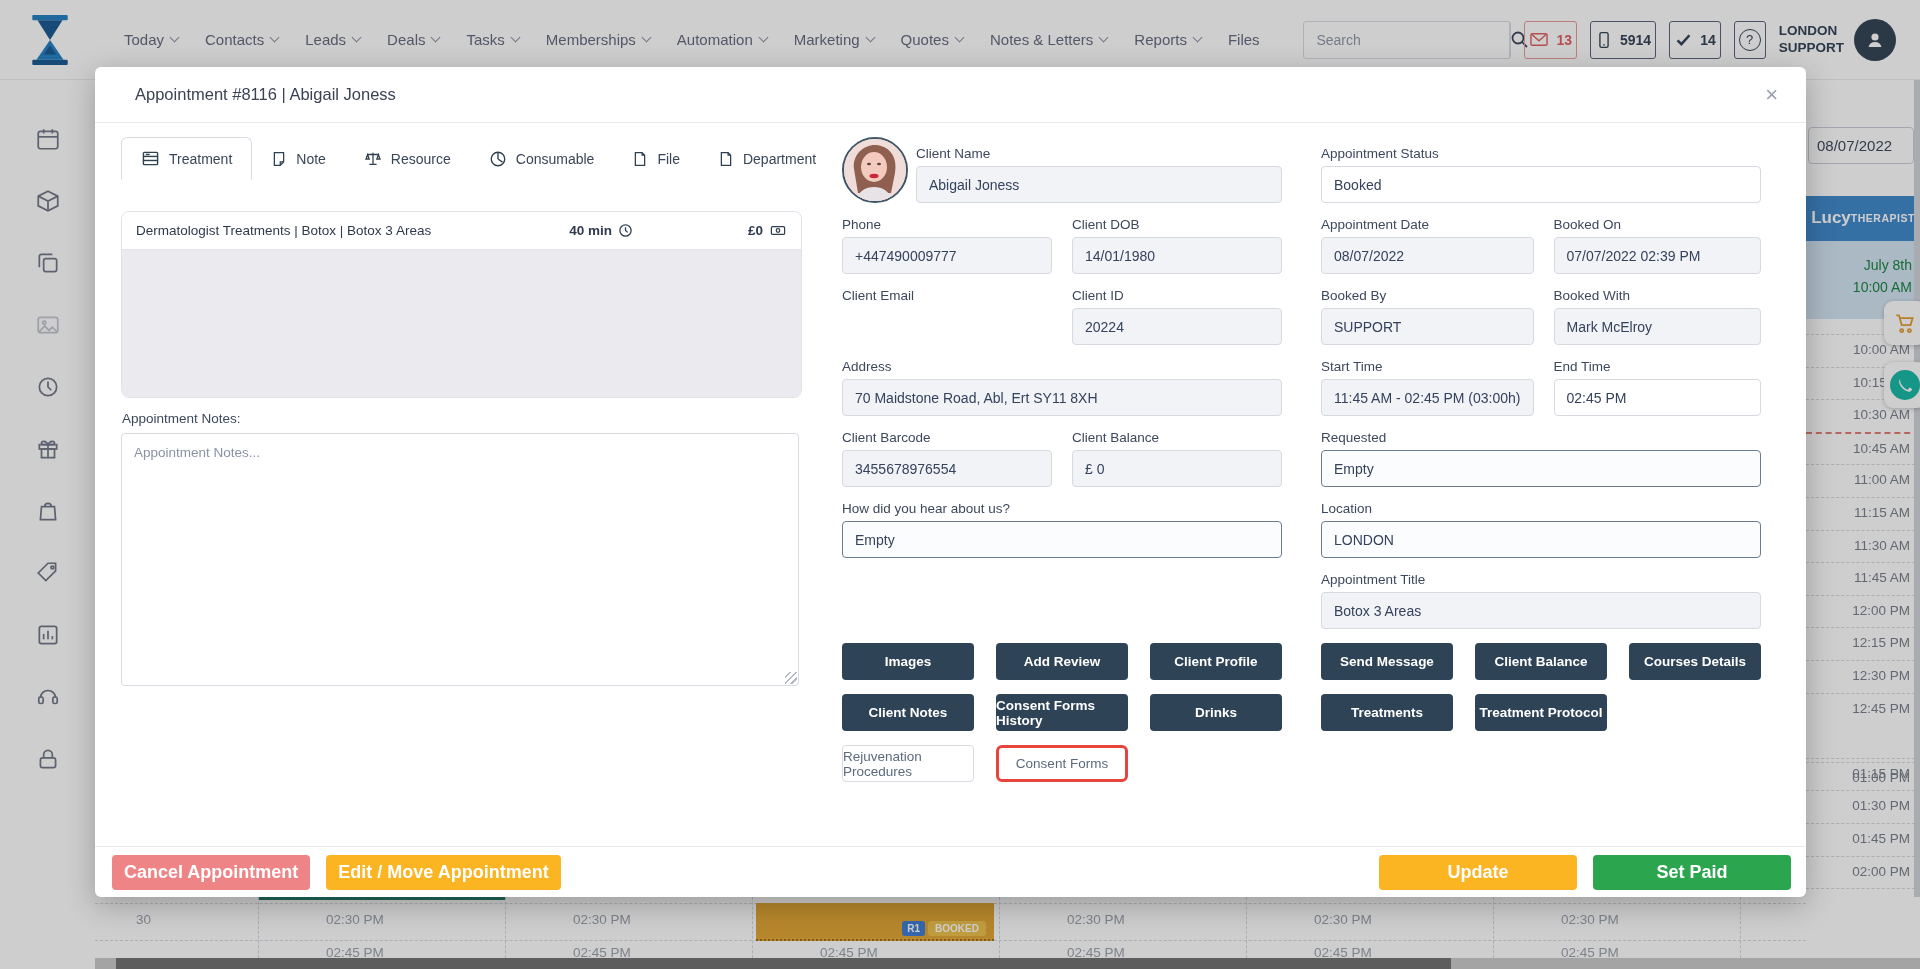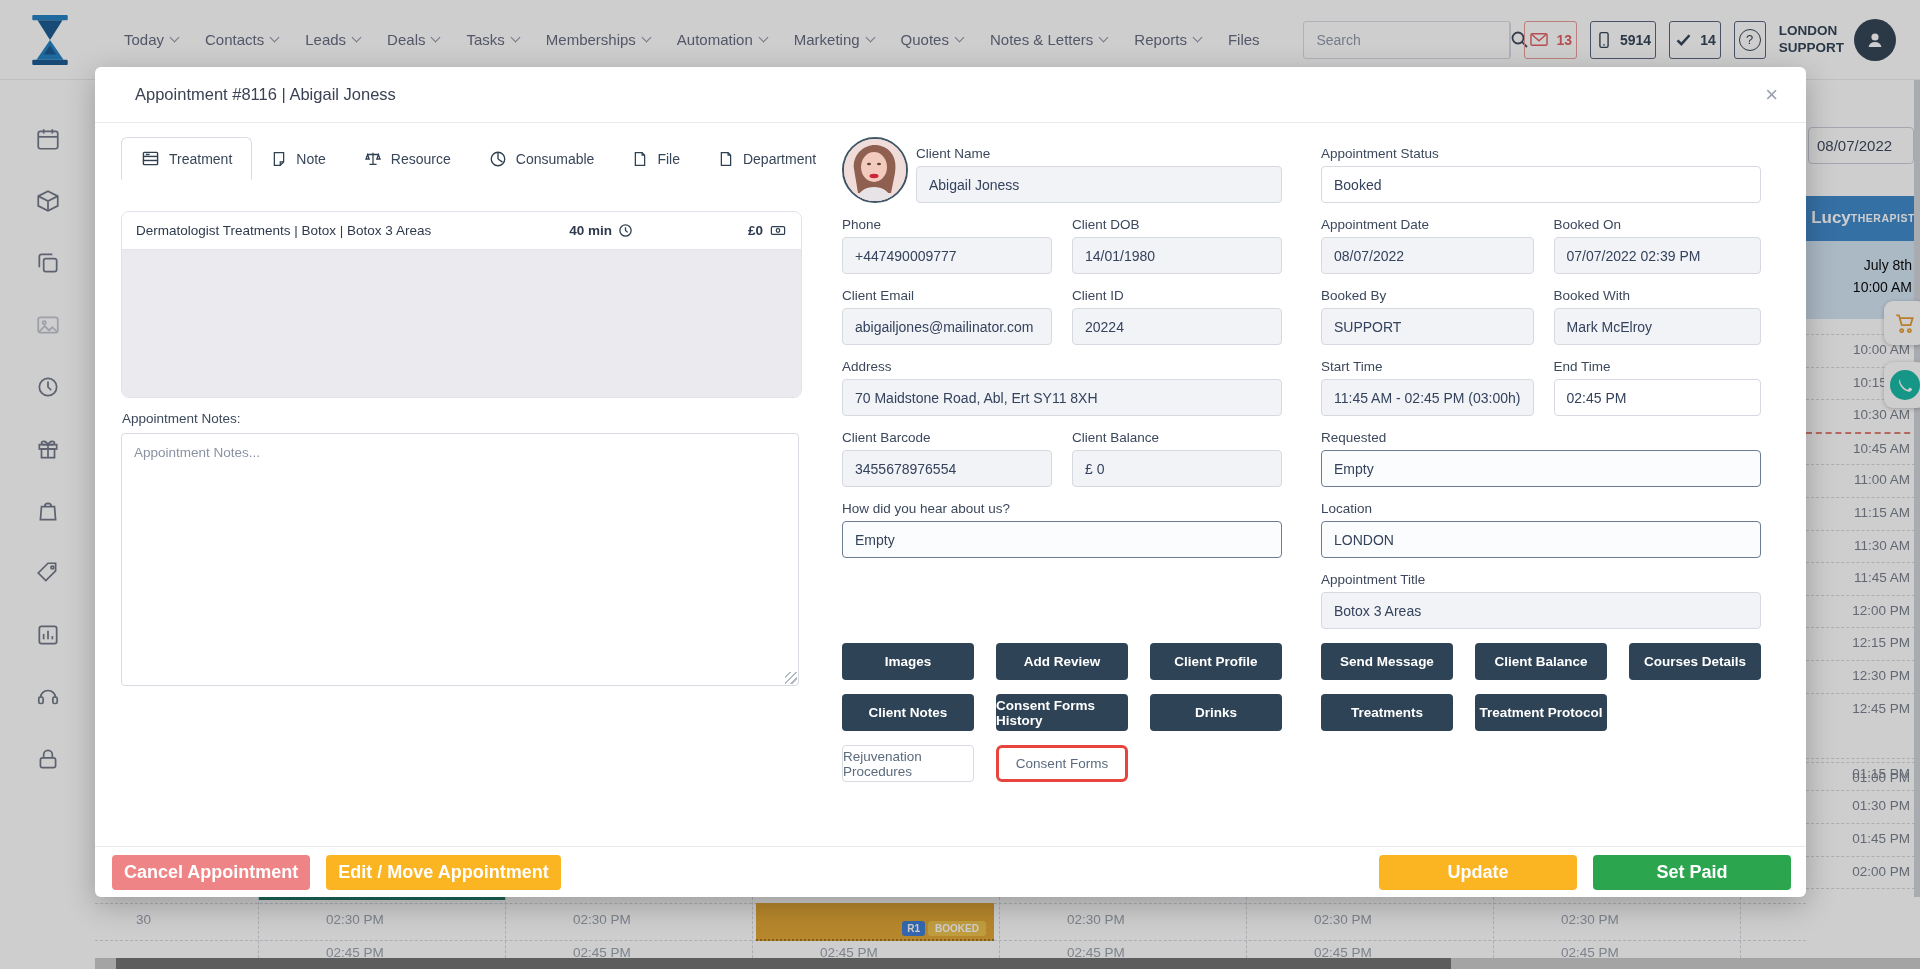--- a/index.html
+++ b/index.html
@@ -36,21 +36,21 @@
 
   
   .cal-datebox{position:absolute;left:1808px;top:127px;width:106px;height:37px;background:#fff;
     border:1px solid #c9ced6;border-radius:4px;display:flex;align-items:center;padding-left:8px;
     font-size:15px;color:#3a4556;z-index:1}
   .cal-head{position:absolute;left:1806px;top:196px;width:114px;height:45px;background:#3c87c9;z-index:1;
     color:#fff;display:flex;flex-direction:row;align-items:center;justify-content:center;line-height:1.1}
   .cal-head .nm{font-size:17px;font-weight:bold}
   .cal-head .rl{font-size:10.5px;letter-spacing:.5px;font-weight:bold}
   .cal-day{position:absolute;left:1806px;top:241px;width:114px;height:78px;background:#d2e4f3;z-index:1;
-    color:#000000;font-size:14px;text-align:right;padding:14px 8px 0 0;line-height:1.55}
+    color:#15803d;font-size:14px;text-align:right;padding:14px 8px 0 0;line-height:1.55}
   .trow{position:absolute;left:1806px;width:114px;height:33px;border-top:1px dashed #d2d6dc;z-index:1;
     font-size:13.5px;color:#767d88;text-align:right;padding:7px 10px 0 0}
   .trow.now{border-top:2px dashed #df7b70}
   .fab{position:absolute;width:42px;background:#fff;border-radius:9px;z-index:2;
     box-shadow:0 1px 4px rgba(0,0,0,.25);display:flex;align-items:center;justify-content:center}
   .fab-phone-circle{width:30px;height:30px;border-radius:50%;background:#12b8a2;display:flex;align-items:center;justify-content:center}
   .vscroll{position:absolute;right:0;top:80px;bottom:0;width:6px;background:#cfd2d7;z-index:1}
 
   
   .bstrip{position:absolute;left:95px;right:0;top:897px;bottom:0;background:#fff;z-index:1}
@@ -518,21 +518,20 @@
     <div class="fb">
         <div class="f-label">Phone</div>
       <div class="f-box f-gray">+447490009777</div>
       </div>
     <div class="fb">
         <div class="f-label">Client DOB</div>
       <div class="f-box f-gray">14/01/1980</div>
       </div>
     <div class="fb">
         <div class="f-label">Client Email</div>
-      <div class="f-box f-gray">abigailjones@mailinator.com</div>
       </div>
     <div class="fb">
         <div class="f-label">Client ID</div>
       <div class="f-box f-gray">20224</div>
       </div>
     <div class="fb span2">
         <div class="f-label">Address</div>
       <div class="f-box f-gray">70  Maidstone Road, Abl, Ert SY11 8XH</div>
       </div>
     <div class="fb">

